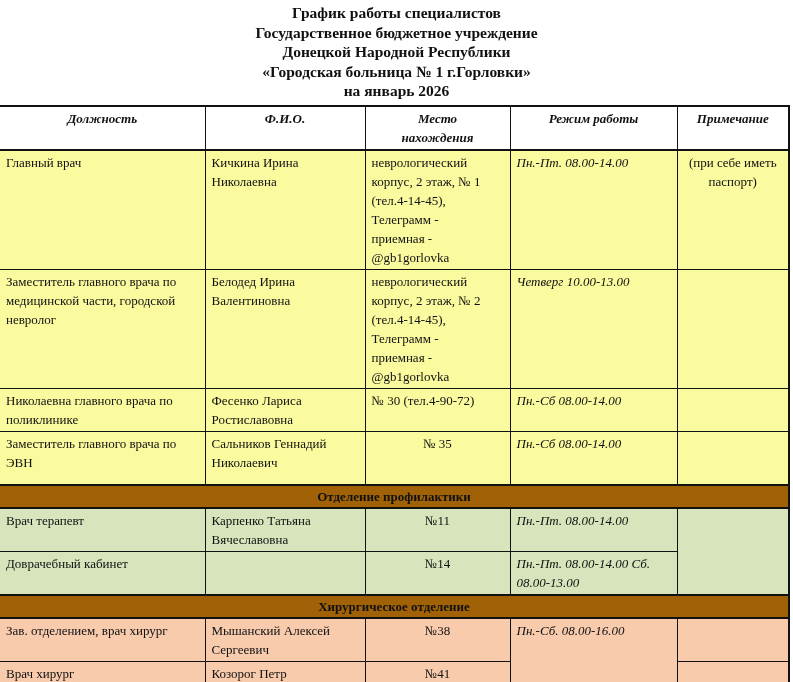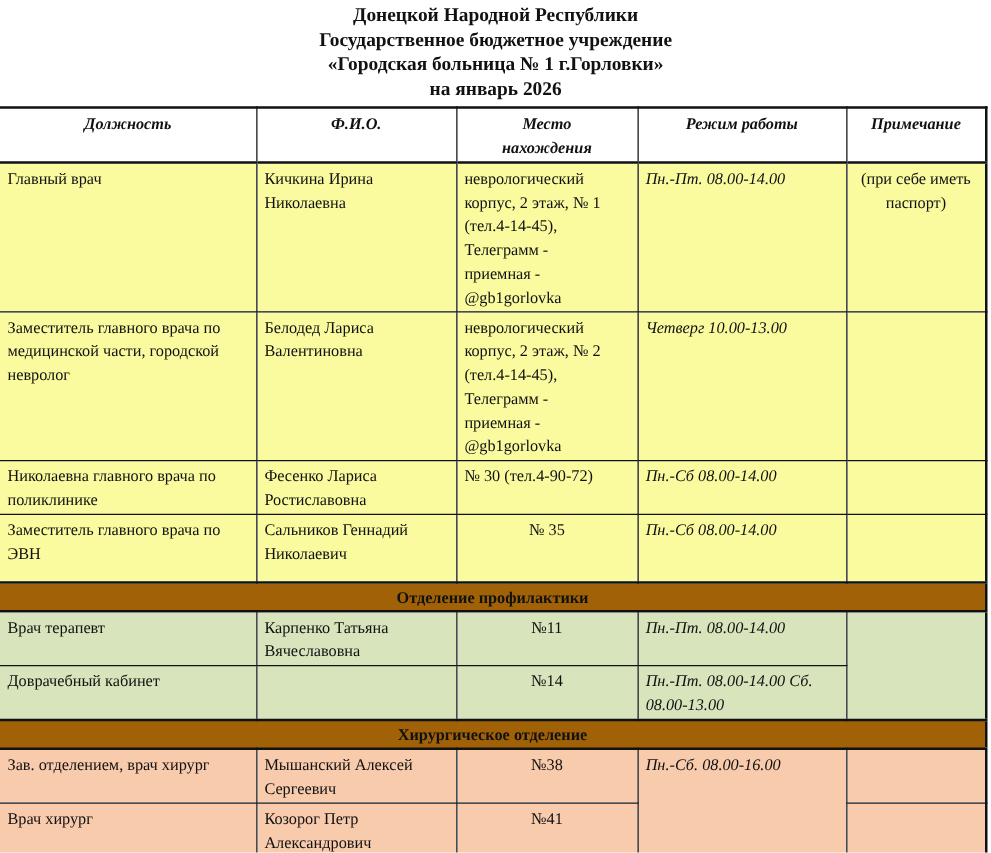--- a/index.html
+++ b/index.html
@@ -69,22 +69,23 @@
   td.nm  {text-align:left;}
   td.loc {text-align:center;}
   td.loc.left{text-align:left;}
   td.sch {text-align:left; vertical-align:middle; padding-left:9px;font-style:italic;}
   td.note{text-align:center;}
 </style>
 </head>
 <body>
 
 <div class="title-block">
+  <div class="title-line">График работы специалистов</div>
+  <div class="title-line">Государственное бюджетное учреждение</div>
   <div class="title-line">Донецкой Народной Республики</div>
-  <div class="title-line">Государственное бюджетное учреждение</div>
   <div class="title-line">«Городская больница № 1 г.Горловки»</div>
   <div class="title-line">на январь 2026</div>
 </div>
 
 <table class="sched">
   <colgroup>
     <col style="width:205px">
       <col style="width:160px">
       <col style="width:145px">
       <col style="width:167px">
@@ -109,21 +110,21 @@
 корпус, 2 этаж, № 1
 (тел.4-14-45),
 Телеграмм -
 приемная -
 @gb1gorlovka</td>
       <td class="sch">Пн.-Пт. 08.00-14.00</td>
       <td class="note">(при себе иметь паспорт)</td>
     </tr>
     <tr class="yellow" style="height:99px">
       <td class="pos">Заместитель главного врача по медицинской части, городской невролог</td>
-      <td class="nm">Белодед Лариса Валентиновна</td>
+      <td class="nm">Белодед Ирина Валентиновна</td>
       <td class="loc left">неврологический
 корпус, 2 этаж, № 2
 (тел.4-14-45),
 Телеграмм -
 приемная -
 @gb1gorlovka</td>
       <td class="sch">Четверг 10.00-13.00</td>
       <td class="note"></td>
     </tr>
     <tr class="yellow" style="height:39px">

